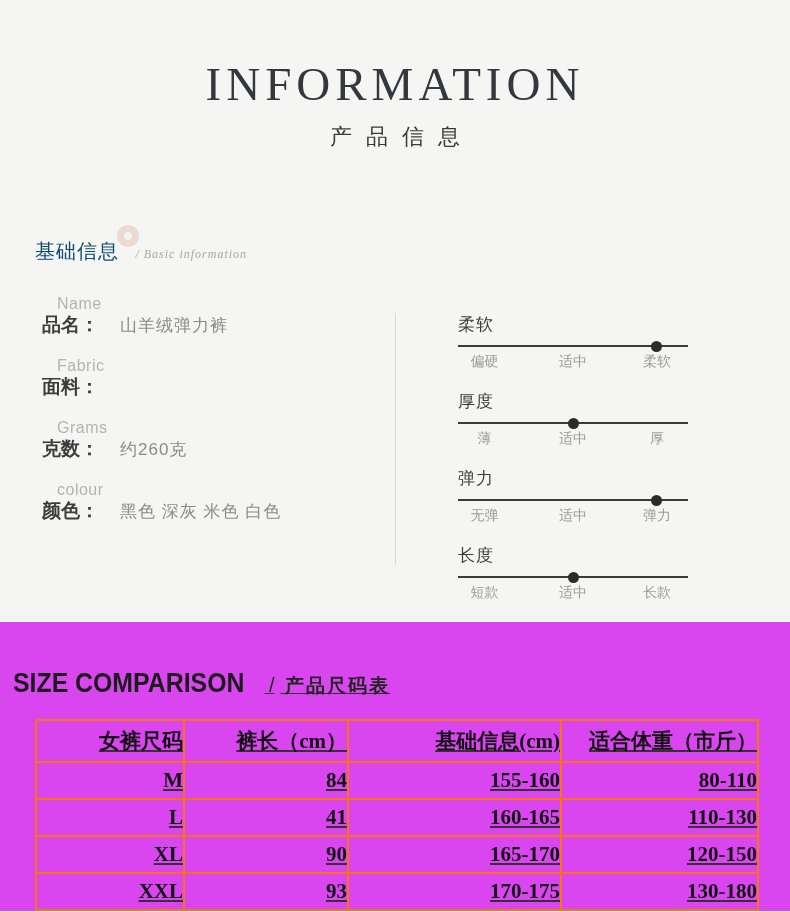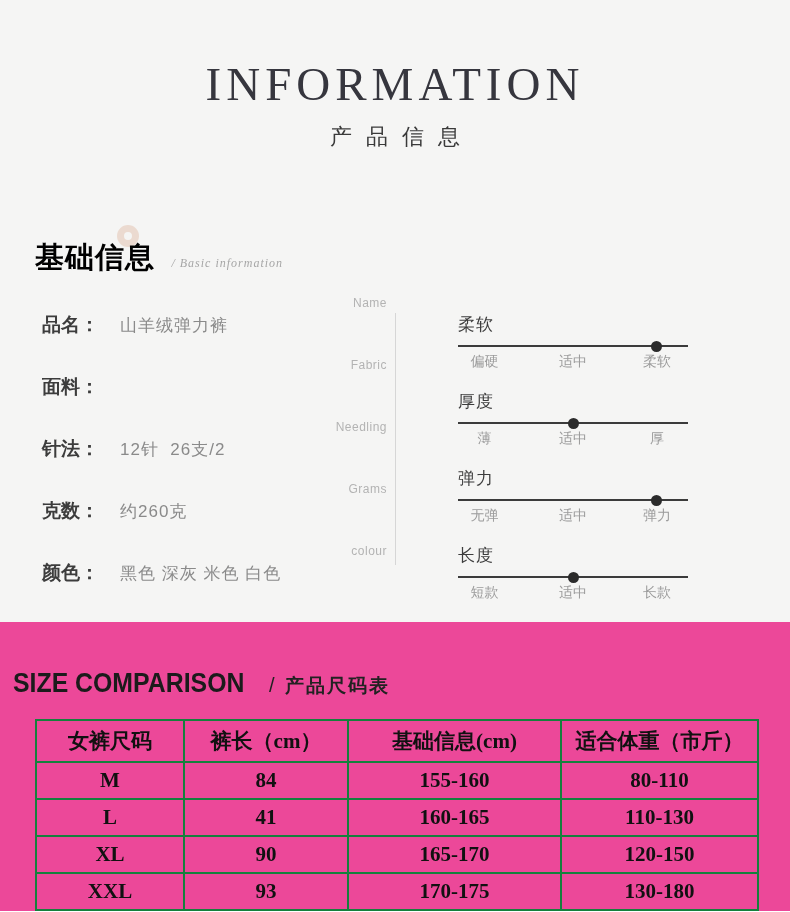--- a/index.html
+++ b/index.html
@@ -54,23 +54,23 @@
     top: -13px;
     width: 22px;
     height: 22px;
     border: 7px solid rgba(225, 186, 165, 0.45);
     border-radius: 50%;
     z-index: 0;
   }
   .basic-title {
     position: relative;
     z-index: 1;
-    font-size: 29px;
-    font-weight: 700;
-    color: #000000;
+    font-size: 20px;
+    font-weight: 400;
+    color: #0c4a6e;
     letter-spacing: 1px;
   }
   .basic-en {
     position: relative;
     z-index: 1;
     margin-left: 12px;
     font-family: "Liberation Serif", serif;
     font-style: italic;
     font-size: 12px;
     color: #a6a6a6;
@@ -79,26 +79,25 @@
 
   .fields {
     position: absolute;
     left: 42px;
     top: 297px;
     width: 345px;
   }
   .field-row { margin-bottom: 20px; }
   .field-en {
     padding-left: 15px;
-    font-size: 12px;
+    font-size: 16px;
     line-height: 13px;
     color: #b3b3b3;
     letter-spacing: 0.5px;
     margin-bottom: 2px;
-    text-align: right;
   }
   .field-main { line-height: 26px; white-space: pre-wrap; }
   .field-label {
     font-size: 19px;
     font-weight: 700;
     color: #3c3c3c;
   }
   .field-value {
     margin-left: 21px;
     font-size: 17px;
@@ -157,21 +156,22 @@
   }
   .slider-labels span:nth-child(1) { left: 11.5%; }
   .slider-labels span:nth-child(2) { left: 50%; }
   .slider-labels span:nth-child(3) { left: 86.5%; }
 
   
   .bottom {
     position: relative;
     width: 790px;
     padding: 46px 0 0 13px;
-    background: #ec4899;
+    background: #d946ef;
+    text-decoration: underline;
   }
   .size-header { white-space: nowrap; }
   .size-en {
     display: inline-block;
     transform: scaleX(0.92);
     transform-origin: left center;
     font-size: 27px;
     font-weight: 800;
     letter-spacing: 0px;
     color: #1b1b1b;
@@ -191,22 +191,22 @@
 
   table.size-table {
     margin: 20px 0 0 22px;
     border-collapse: collapse;
     table-layout: fixed;
     width: 722px;
     font-family: "Liberation Serif", serif;
     color: #111;
   }
   table.size-table th, table.size-table td {
-    border: 2px solid #15803d;
-    text-align: center;
+    border: 2px solid #f97316;
+    text-align: right;
     vertical-align: middle;
     font-weight: 700;
     overflow: hidden;
     white-space: nowrap;
   }
   table.size-table th { height: 42px; font-size: 21px; }
   table.size-table td { height: 37px; font-size: 21px; }
   .col-0 { width: 148px; }
   .col-1 { width: 164px; }
   .col-2 { width: 213px; }
@@ -230,24 +230,20 @@
     <div class="fields">
       <div class="field-row">
         <div class="field-en">Name</div>
         <div class="field-main"><span class="field-label">品名：</span><span class="field-value">山羊绒弹力裤</span></div>
       </div>
       <div class="field-row">
         <div class="field-en">Fabric</div>
         <div class="field-main"><span class="field-label">面料：</span><span class="field-value"></span></div>
       </div>
       <div class="field-row">
-        <div class="field-en">Needling</div>
-        <div class="field-main"><span class="field-label">针法：</span><span class="field-value">12针  26支/2</span></div>
-      </div>
-      <div class="field-row">
         <div class="field-en">Grams</div>
         <div class="field-main"><span class="field-label">克数：</span><span class="field-value">约260克</span></div>
       </div>
       <div class="field-row">
         <div class="field-en">colour</div>
         <div class="field-main"><span class="field-label">颜色：</span><span class="field-value">黑色 深灰 米色 白色</span></div>
       </div>
     </div>
 
     <div class="divider-v"></div>

